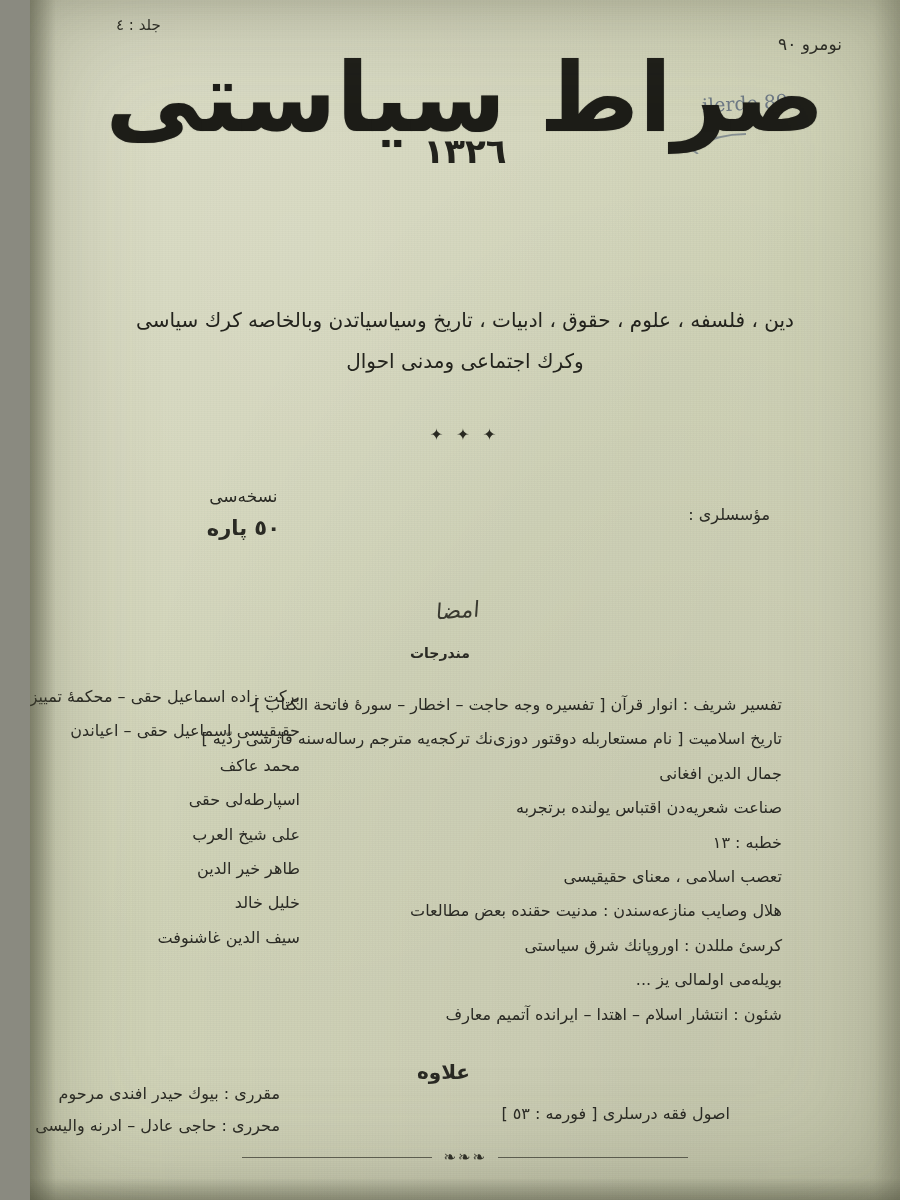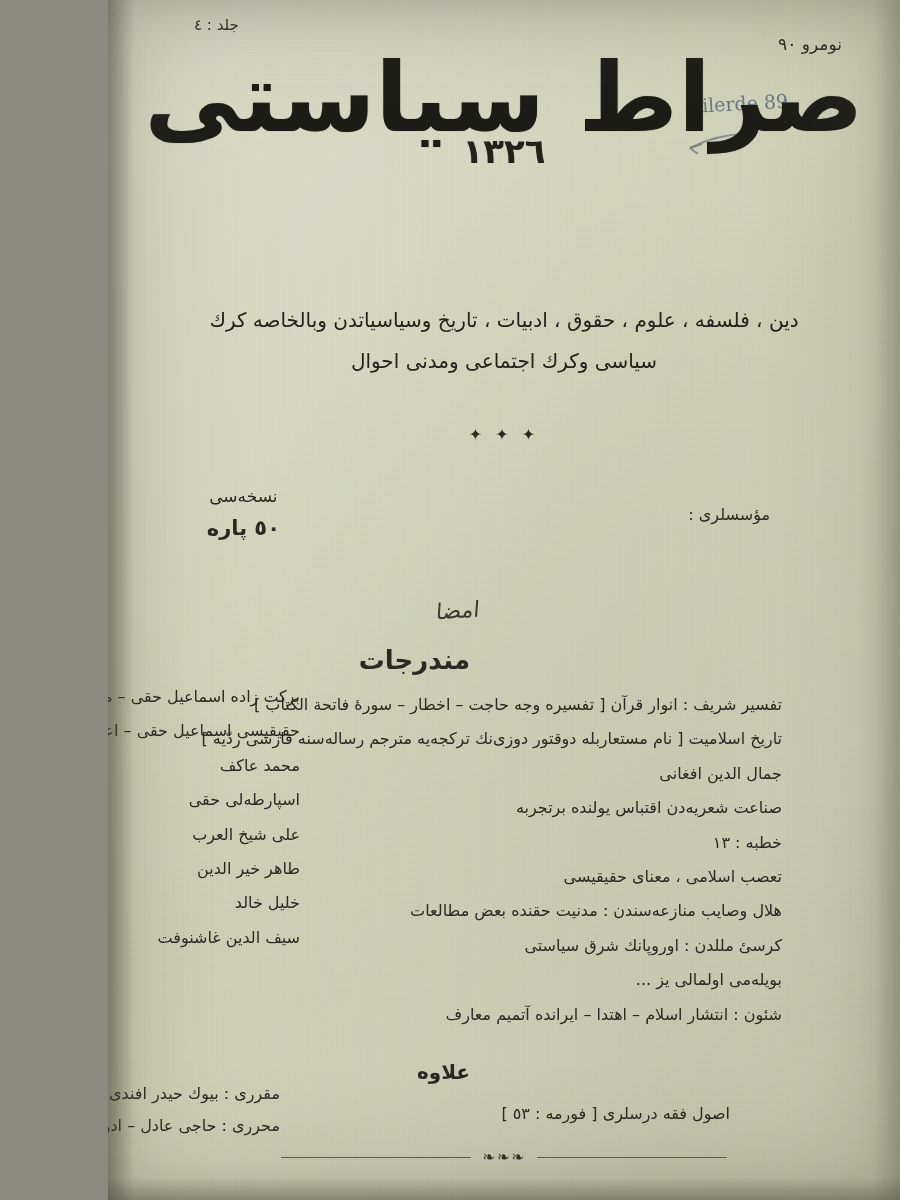--- a/index.html
+++ b/index.html
@@ -2,21 +2,21 @@
 <html lang="ar" dir="rtl"><head>
 <meta charset="utf-8">
 <style>
   html, body {
     margin: 0;
     padding: 0;
     background: #8a8a80;
   }
   .page {
     position: relative;
-    width: 792px;
+    width: 870px;
     height: 1200px;
     overflow: hidden;
     background:
       radial-gradient(ellipse at 30% 20%, rgba(255,255,255,0.10), rgba(0,0,0,0) 60%),
       radial-gradient(ellipse at 75% 85%, rgba(0,0,0,0.06), rgba(0,0,0,0) 65%),
       linear-gradient(135deg, #d9dbc2 0%, #d4d6bc 25%, #cfd2b6 50%, #d3d5bb 75%, #cbceb2 100%);
     font-family: "DejaVu Sans", sans-serif;
     color: #2a2a24;
   }
   
@@ -153,21 +153,21 @@
     font-size: 22px;
     color: #2a2a22;
     transform: rotate(-4deg) skewX(-8deg);
     opacity: .9;
   }
 
   
   .contents-heading {
     position: absolute;
     top: 645px; right: 430px;
-    font-size: 26px;
+    font-size: 14px;
     font-weight: bold;
   }
   .contents-list {
     position: absolute;
     top: 688px; right: 118px;
     width: 540px;
     text-align: right;
     font-size: 16px;
     line-height: 2.15;
   }

